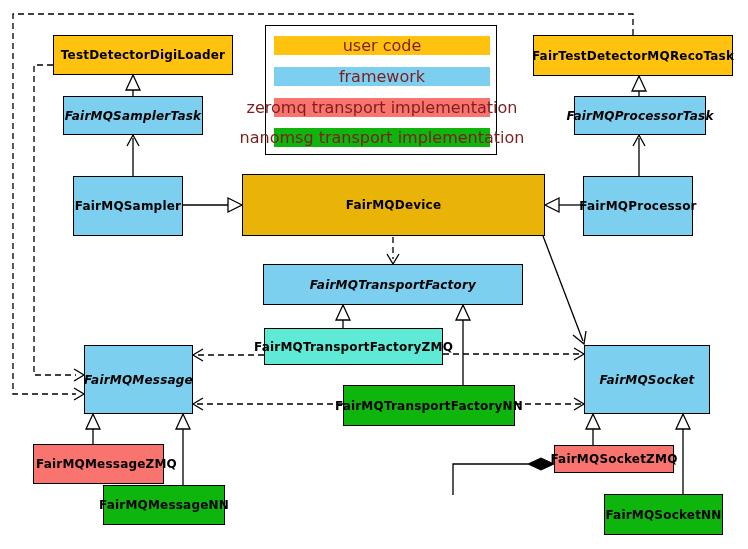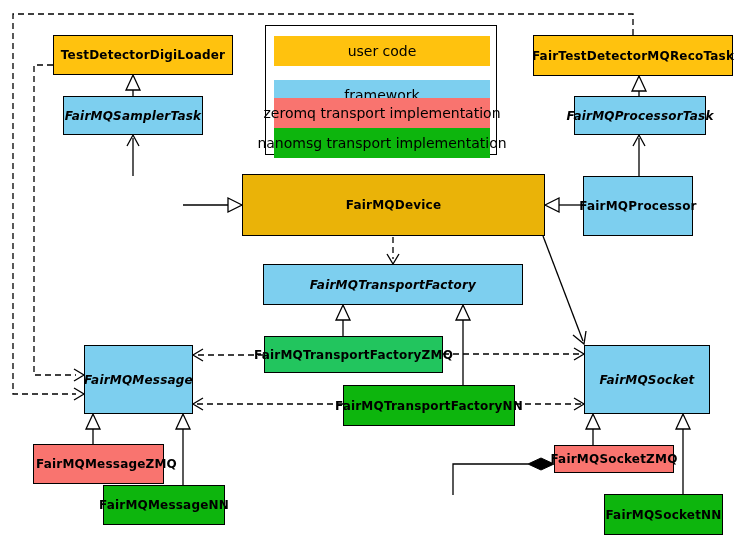--- a/index.html
+++ b/index.html
@@ -16,23 +16,23 @@
     font-size:12px;font-weight:bold;color:#000;text-align:left;
     white-space:nowrap;letter-spacing:0.2px;
   }
   .node.abstract{font-style:italic;}
   .legend-frame{
     position:absolute;z-index:2;box-sizing:border-box;
     left:265px;top:25px;width:232px;height:130px;
     background:#fff;border:1.5px solid #000;
   }
   .legend-bar{
-    position:absolute;left:8px;width:216px;height:30px;box-sizing:border-box;
+    position:absolute;left:8px;width:216px;height:19px;box-sizing:border-box;
     display:flex;align-items:center;justify-content:center;
-    font-size:14px;color:#000000;white-space:nowrap;
+    font-size:16px;color:#7f1d1d;white-space:nowrap;
   }
   .edge line,.edge path{stroke:#000;stroke-width:1.3;fill:none;}
   .edge .dash{stroke-dasharray:6,4;}
   .edge .tri{fill:#fff;stroke:#000;stroke-width:1.3;}
   .edge .dia{fill:#000;stroke:#000;stroke-width:1;}
 </style>
 </head>
 <body>
 
 <div id="stage">
@@ -123,33 +123,34 @@
     </g>
 
     <g class="edge">
       <path d="M453 495 L453 464 L528 464"></path>
       <polygon class="dia" points="554,464 541,458 528,464 541,470"></polygon>
     </g>
   </svg>
 
   <div class="legend-frame">
     <div class="legend-bar" style="top: 10px; background: rgb(255, 194, 14);">user code</div>
-    <div class="legend-bar" style="top: 54px; background: rgb(125, 207, 239); text-align: right;">framework</div>
+    <div class="legend-bar" style="top: 41px; background: rgb(125, 207, 239); text-align: right;">framework</div>
     <div class="legend-bar" style="top: 72px; background: rgb(249, 116, 111);">zeromq transport implementation</div>
     <div class="legend-bar" style="top: 102px; background: rgb(13, 181, 13);">nanomsg transport implementation</div>
   </div>
 
   <div class="node" style="left: 53px; top: 35px; width: 180px; height: 40px; background: rgb(255, 194, 14);">TestDetectorDigiLoader</div>
   <div class="node" style="left: 533px; top: 35px; width: 200px; height: 41px; background: rgb(255, 194, 14);">FairTestDetectorMQRecoTask</div>
   <div class="node abstract" style="left: 63px; top: 96px; width: 140px; height: 39px; background: rgb(125, 207, 239);">FairMQSamplerTask</div>
   <div class="node abstract" style="left: 574px; top: 96px; width: 132px; height: 39px; background: rgb(125, 207, 239);">FairMQProcessorTask</div>
+  <div class="node" style="left: 73px; top: 176px; width: 110px; height: 60px; background: rgb(125, 207, 239);">FairMQSampler</div>
   <div class="node" style="left: 242px; top: 174px; width: 303px; height: 62px; background: #eab308;">FairMQDevice</div>
   <div class="node" style="left: 583px; top: 176px; width: 110px; height: 60px; background: rgb(125, 207, 239);">FairMQProcessor</div>
   <div class="node abstract" style="left: 263px; top: 264px; width: 260px; height: 41px; background: rgb(125, 207, 239);">FairMQTransportFactory</div>
-  <div class="node" style="left: 264px; top: 336px; width: 179px; height: 37px; background: #22c55e;">FairMQTransportFactoryZMQ</div>
+  <div class="node" style="left: 264px; top: 328px; width: 179px; height: 37px; background: #5eead4;">FairMQTransportFactoryZMQ</div>
   <div class="node" style="left: 343px; top: 385px; width: 172px; height: 41px; background: rgb(13, 181, 13);">FairMQTransportFactoryNN</div>
   <div class="node abstract" style="left: 84px; top: 345px; width: 109px; height: 69px; background: rgb(125, 207, 239);">FairMQMessage</div>
   <div class="node abstract" style="left: 584px; top: 345px; width: 126px; height: 69px; background: rgb(125, 207, 239);">FairMQSocket</div>
   <div class="node" style="left: 33px; top: 444px; width: 131px; height: 40px; background: rgb(249, 116, 111); padding-left: 16px;">FairMQMessageZMQ</div>
   <div class="node" style="left: 103px; top: 485px; width: 122px; height: 40px; background: rgb(13, 181, 13);">FairMQMessageNN</div>
   <div class="node" style="left: 554px; top: 445px; width: 120px; height: 28px; background: rgb(249, 116, 111);">FairMQSocketZMQ</div>
   <div class="node" style="left: 604px; top: 494px; width: 119px; height: 41px; background: rgb(13, 181, 13);">FairMQSocketNN</div>
 
 </div>
 

